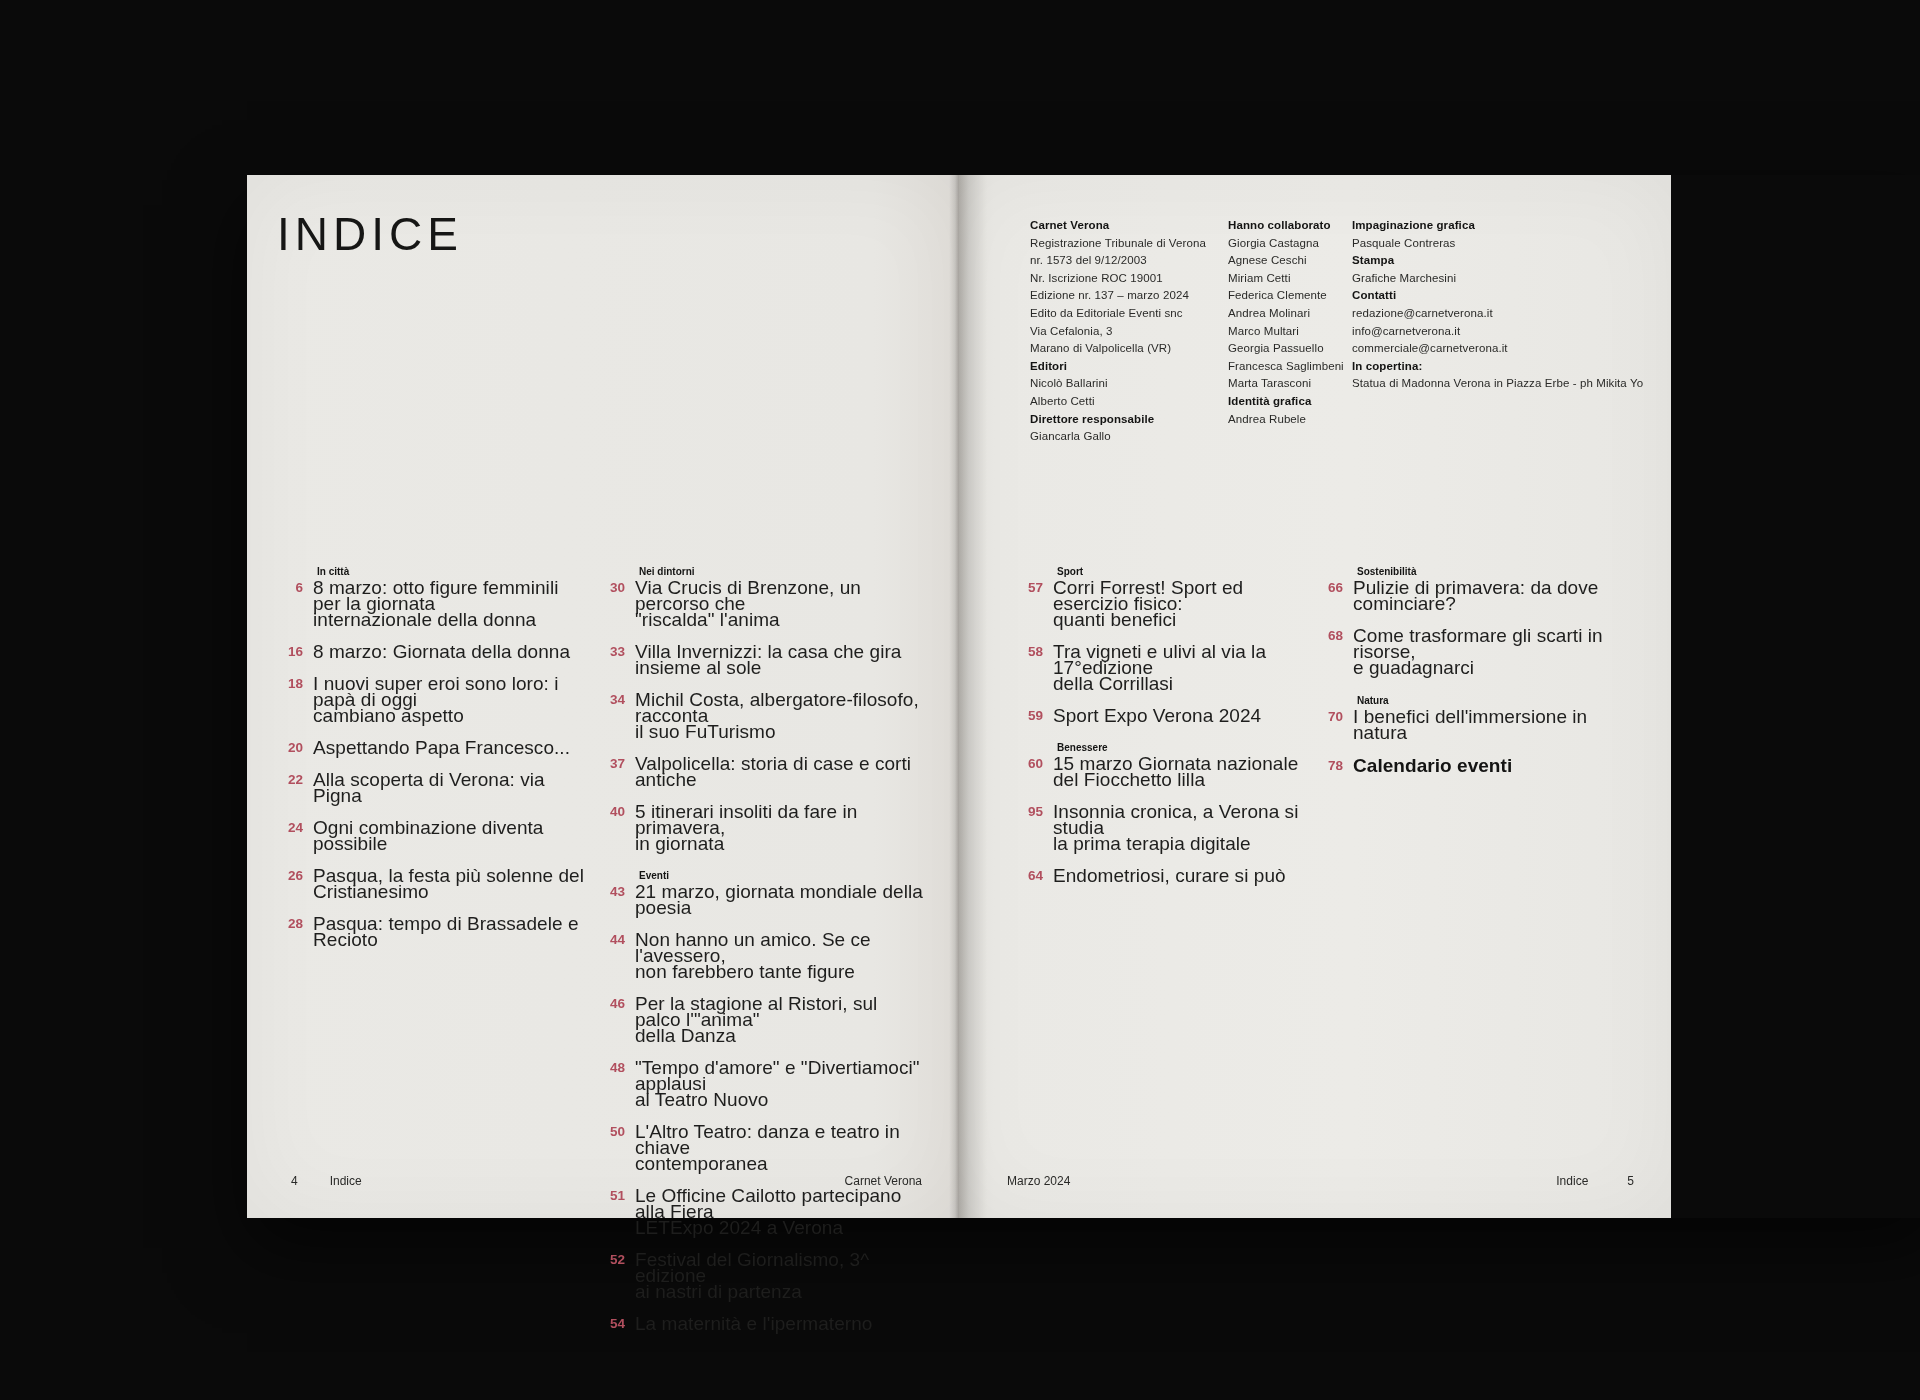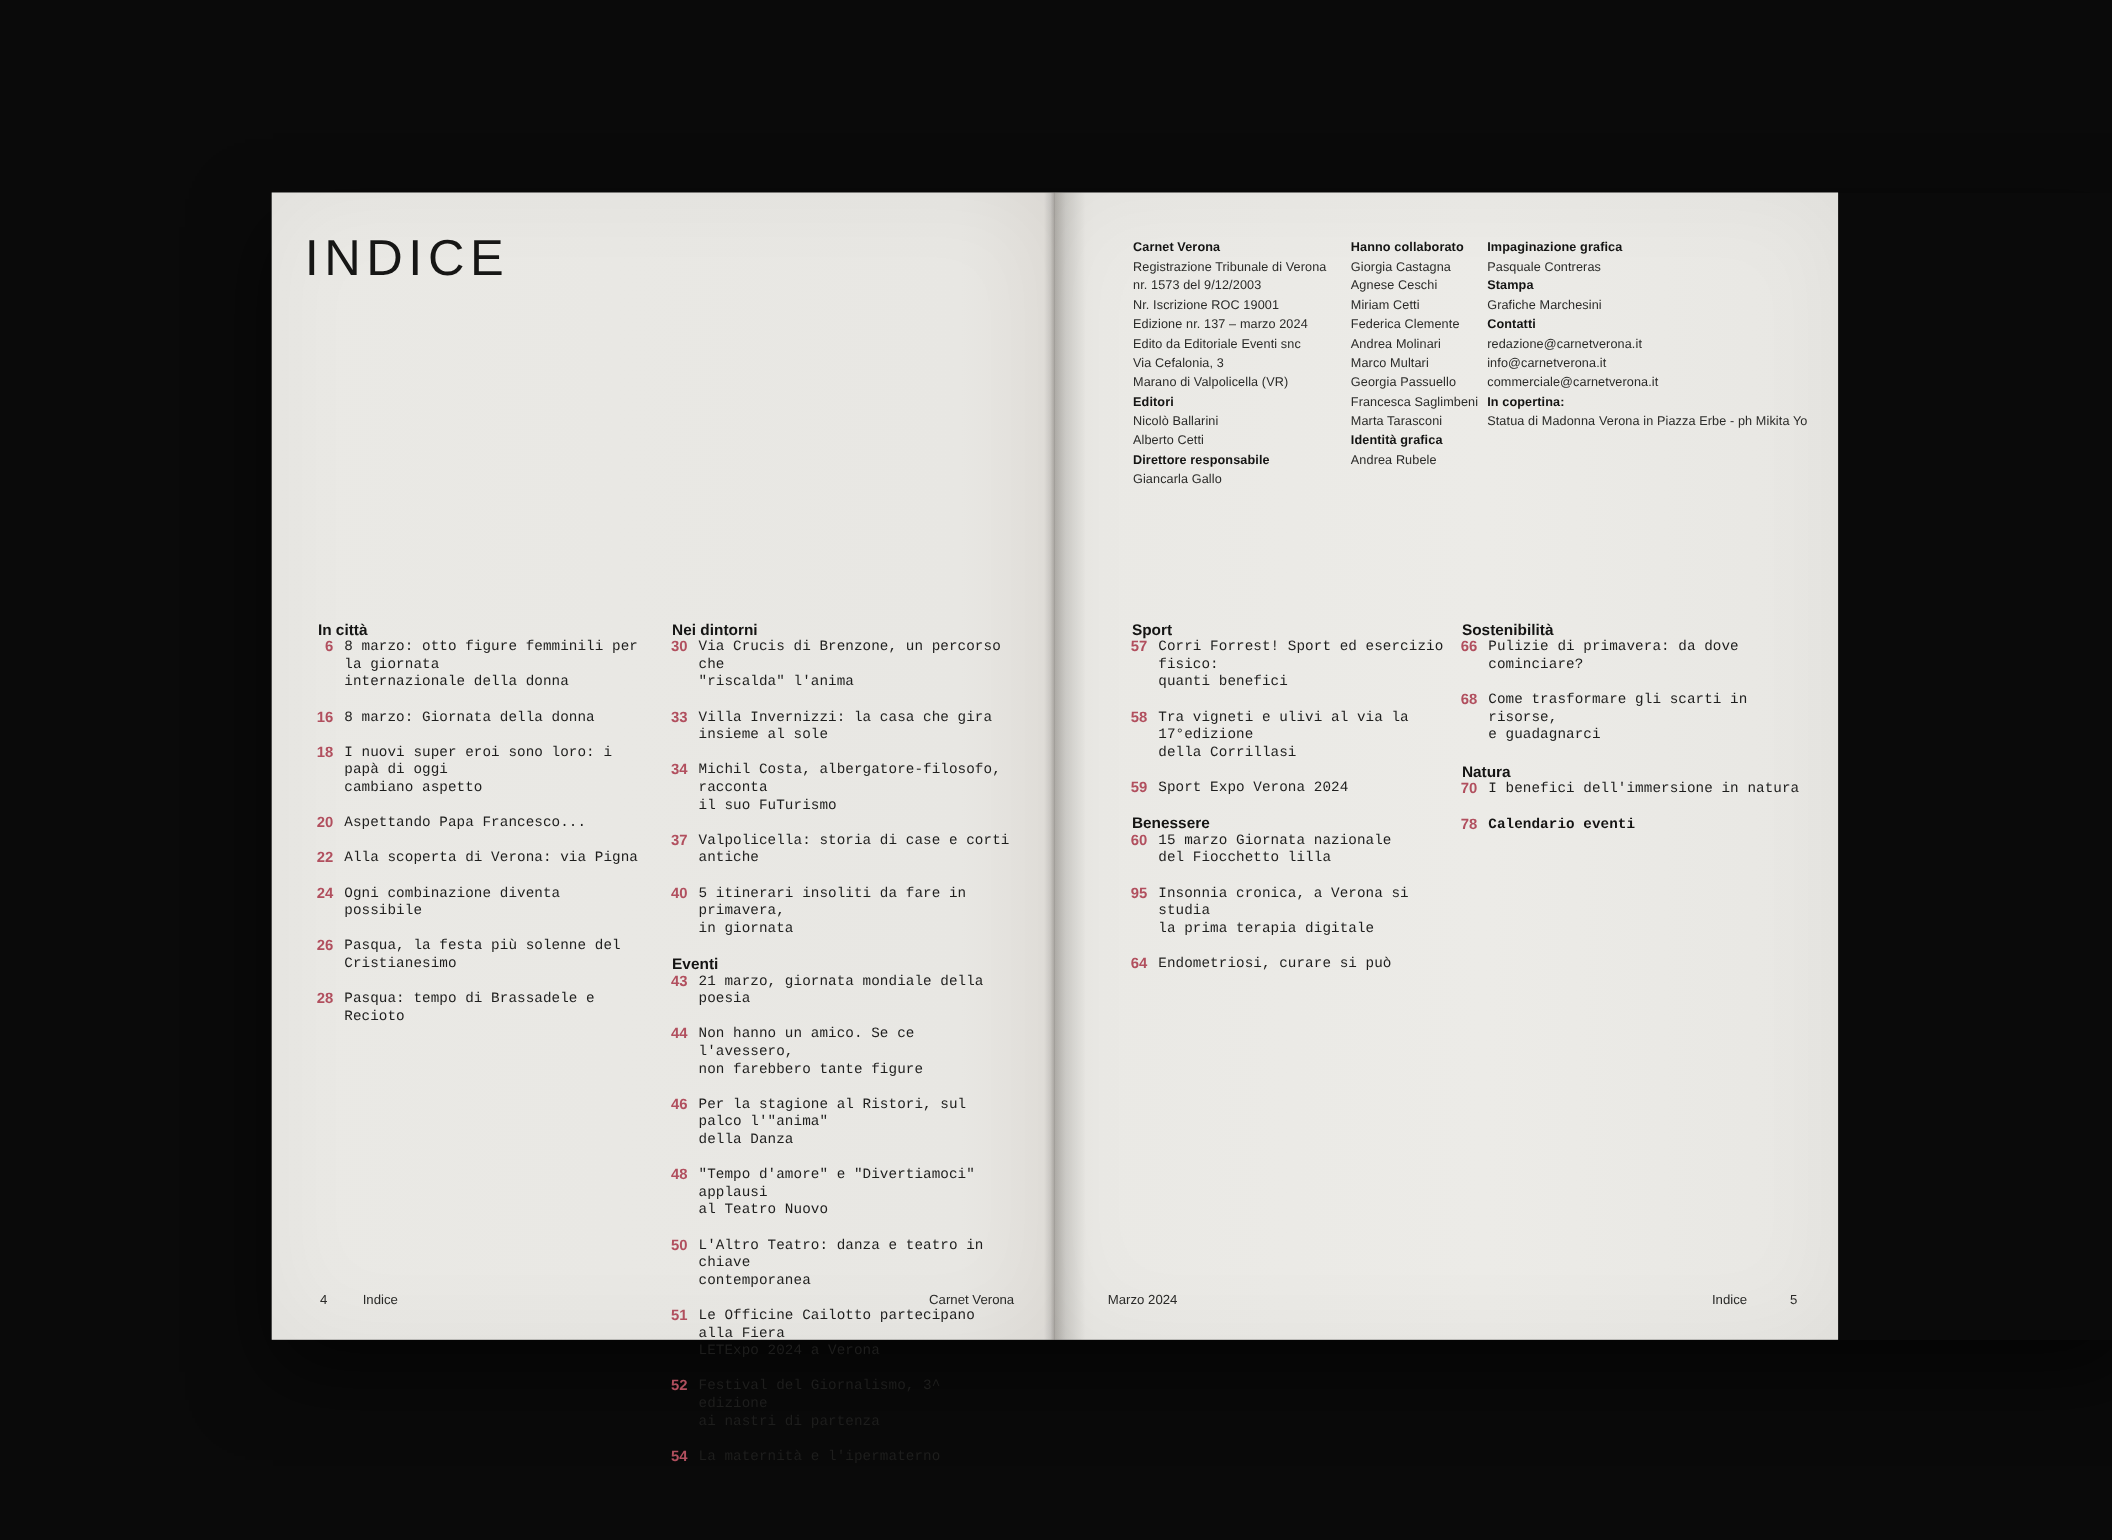--- a/index.html
+++ b/index.html
@@ -47,32 +47,32 @@
     letter-spacing:0.1px;white-space:nowrap;
   }
   .colo-line.bold{font-weight:700;color:#141413;}
   
   .toc-col{position:absolute;top:389px;}
   .toc-left-1{left:26px;width:314px;}
   .toc-left-2{left:348px;width:330px;}
   .toc-right-1{left:54px;width:306px;}
   .toc-right-2{left:354px;width:330px;}
   .toc-section-title{
-    font-weight:700;font-size:14px;line-height:16px;
-    color:#141413;margin-left:16px;
+    font-weight:700;font-size:10px;line-height:16px;
+    color:#141413;margin-left:44px;
   }
   .toc-section.gap-before{margin-top:17px;}
   .toc-entry{display:flex;margin-bottom:16px;}
   .toc-num{
     flex:none;width:30px;margin-right:10px;text-align:right;
     font-size:13.5px;line-height:16px;font-weight:700;color:var(--accent,#b14f5e);
   }
   .toc-text{
-    font-size:13px;line-height:16px;color:#1e1e1d;
-    white-space:pre-line;letter-spacing:0.05px;font-family:Liberation Mono, monospace;
+    font-size:19px;line-height:16px;color:#1e1e1d;
+    white-space:pre-line;letter-spacing:0.05px;
   }
   .toc-entry.bold .toc-text{font-weight:700;color:#141413;}
   
   .page-footer{
     position:absolute;bottom:30px;left:44px;right:37px;
     display:flex;justify-content:space-between;align-items:flex-start;
     font-size:12px;color:#2a2a28;
   }
   .page-right .page-footer{left:48px;right:37px;}
   .footer-gap{display:inline-block;width:32px;}

